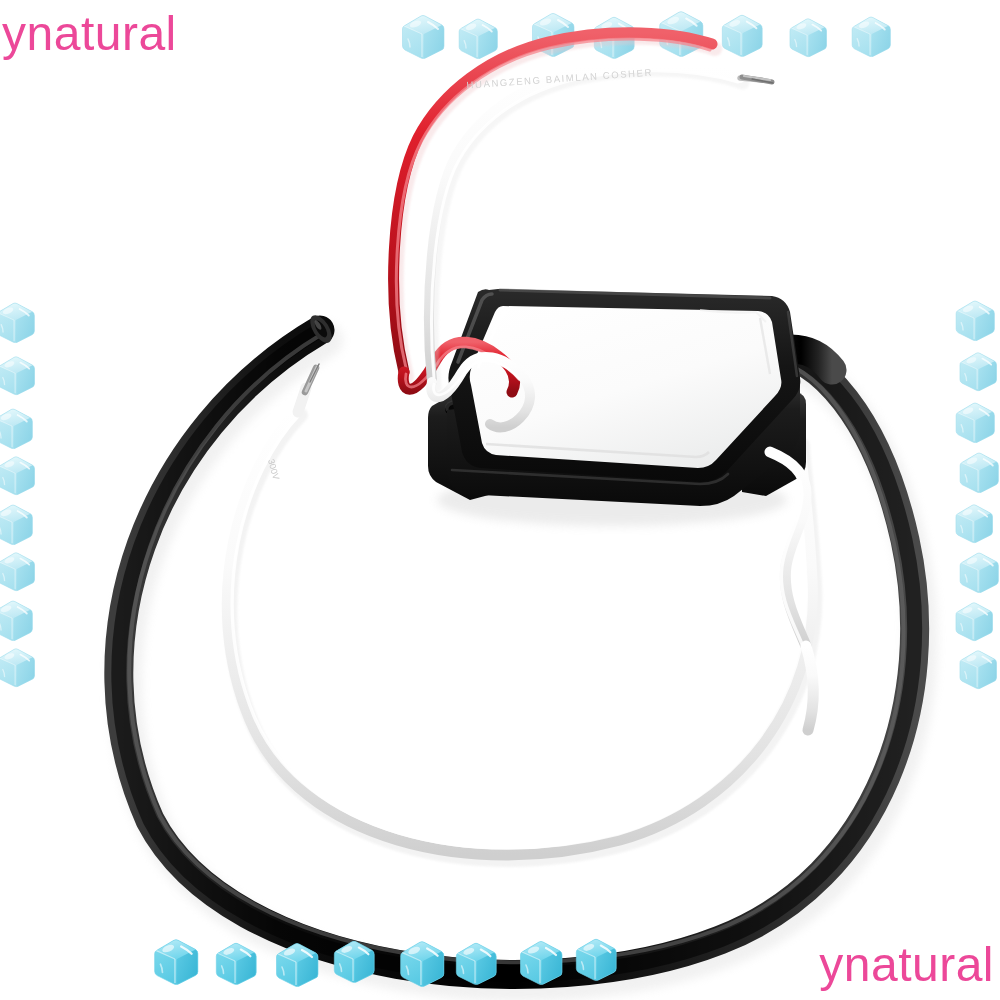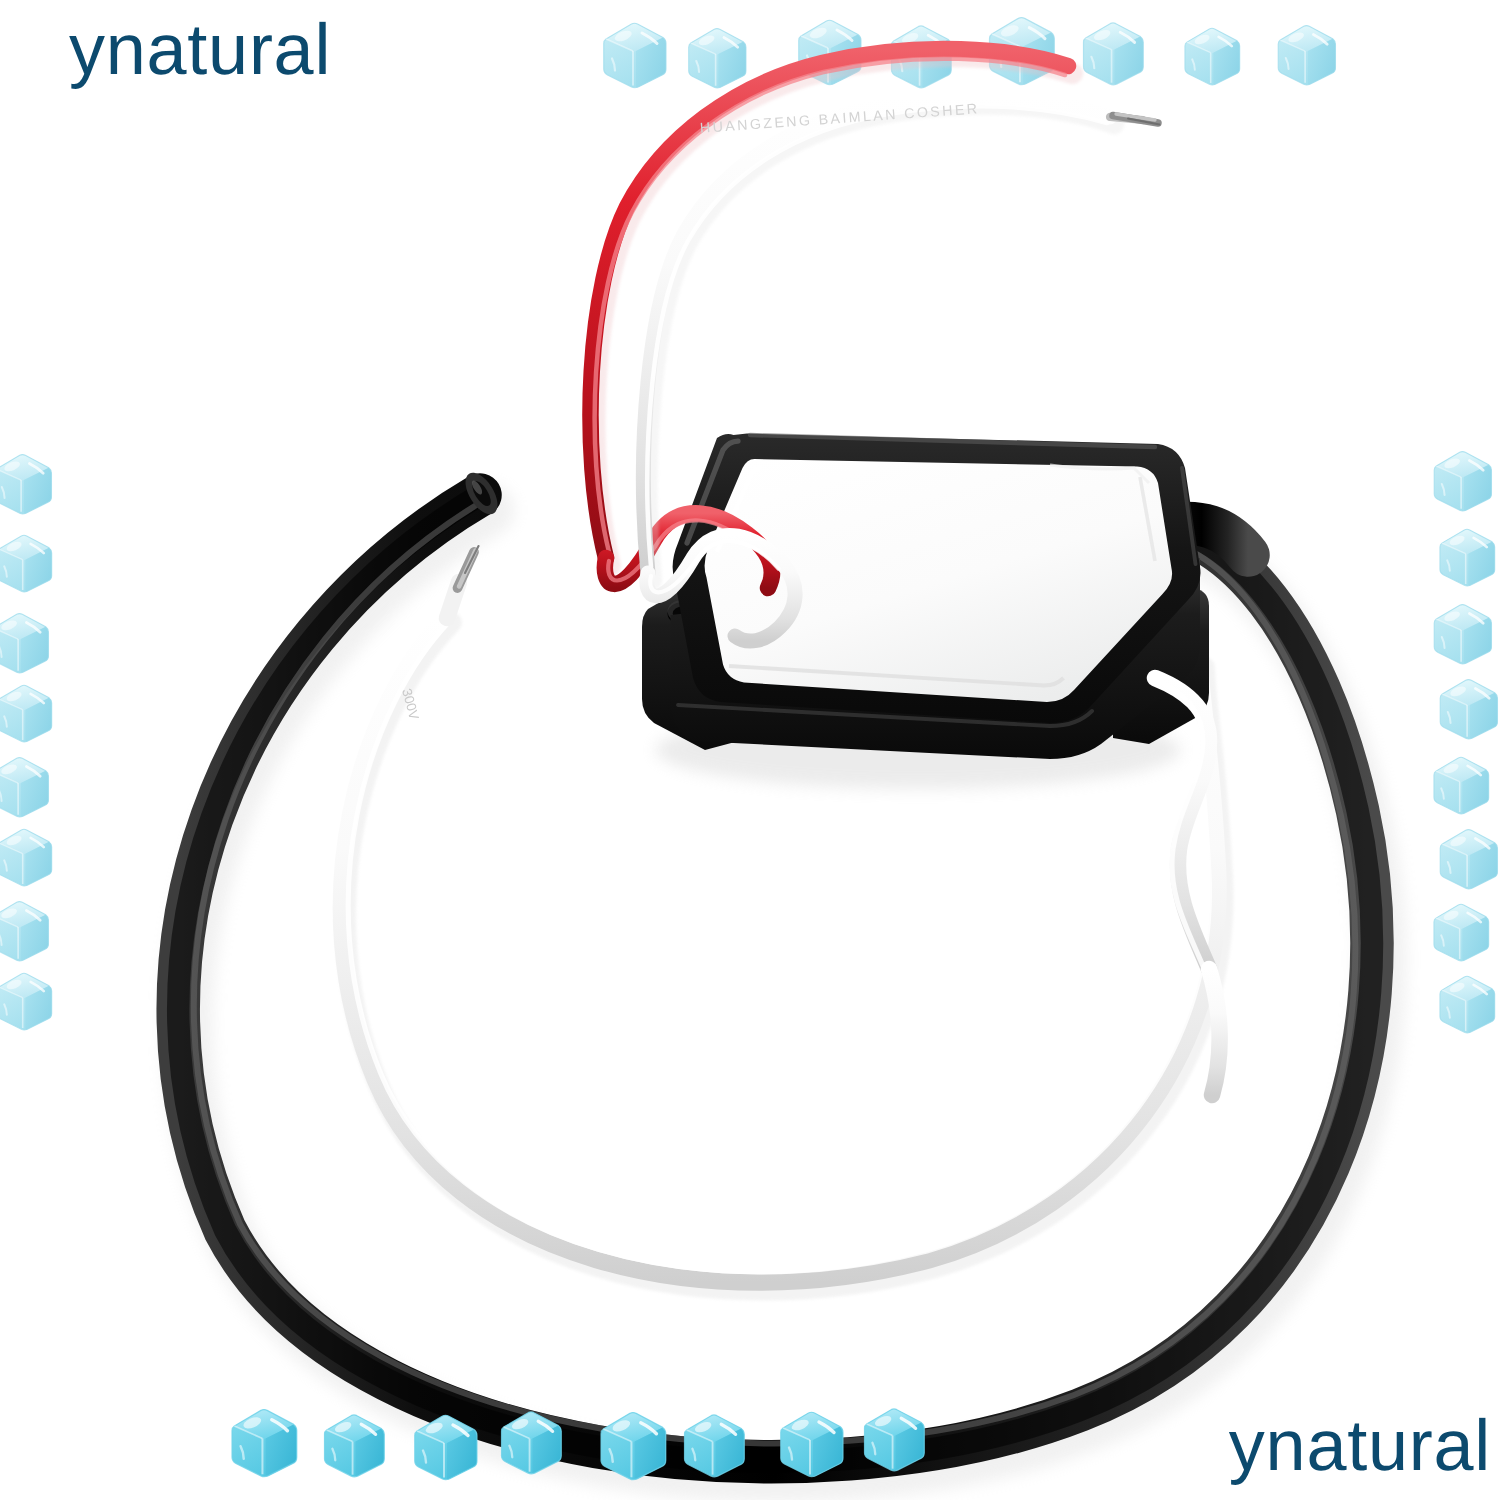--- a/index.html
+++ b/index.html
@@ -23,25 +23,24 @@
     left: 0;
     top: 0;
     width: 1000px;
     height: 1000px;
     display: block;
   }
   .watermark {
     position: absolute;
     font-family: "Liberation Sans", sans-serif;
     font-weight: 400;
-    color: #0c4a6e;
+    color: #ec4899;
     letter-spacing: 0.5px;
     white-space: nowrap;
     user-select: none;
-    margin-left: 44px;
   }
   #wm-top-left {
     left: 2px;
     top: 6px;
     font-size: 48px;
   }
   #wm-bottom-right {
     right: 6px;
     bottom: 8px;
     font-size: 48px;

